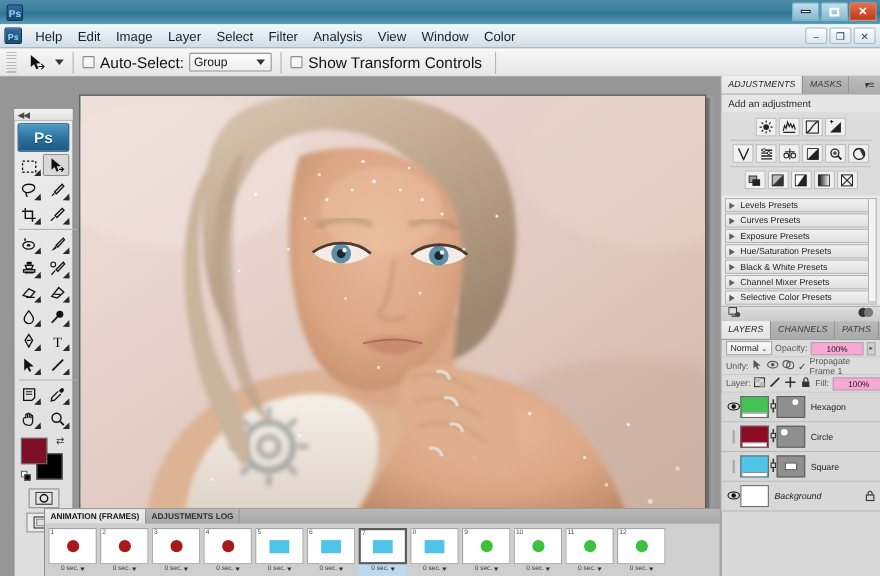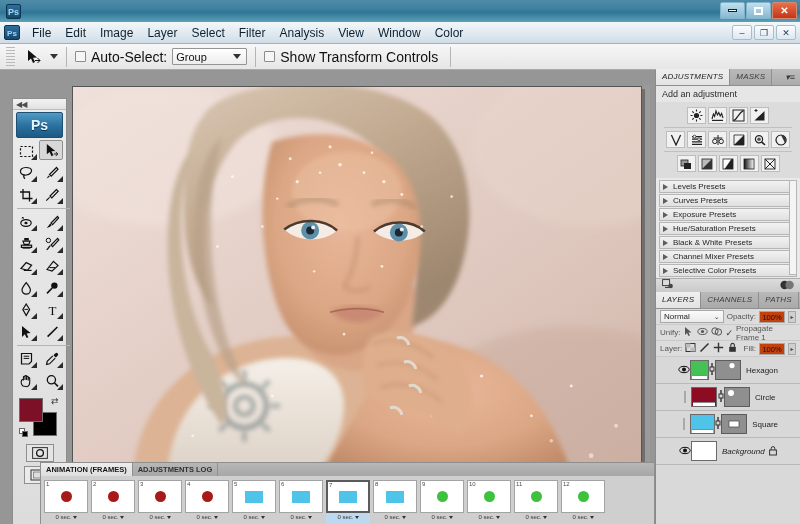--- a/index.html
+++ b/index.html
@@ -205,31 +205,31 @@
   .lay-row { display:flex; align-items:center; height:16px; padding:0 4px; gap:3px;
     background:#dcdcdc; border-bottom:1px solid #cacaca; }
   .lay-lbl { font-size:8px; color:#555; }
   .blend-sel {
     flex:1; height:13px; background:linear-gradient(to bottom,#fbfbfb,#eaeaea);
     border:1px solid #a8a8a8; font-size:8px; color:#1f1f1f; display:flex; align-items:center;
     padding:0 3px; position:relative;
   }
   .blend-sel i { position:absolute; right:3px; font-style:normal; font-size:7px; color:#444; }
   .num-box {
-    width:26px; height:12px; background:#c2410c; border:1px solid #a8a8a8;
+    width:48px; height:12px; background:#f9a8d4; border:1px solid #a8a8a8;
     font-size:7.5px; text-align:center; line-height:11px; color:#151515;
   }
   .num-caret { width:8px;height:12px;background:#cfcfcf;border:1px solid #a8a8a8;
      font-size:6px;text-align:center;line-height:11px;color:#444;}
   .prop-chk { display:flex; align-items:center; gap:3px; margin-left:auto; }
   .tick { color:#333; font-size:9px; }
 
   .layers-list { background:#d3d3d3; }
   .layer {
-    display:flex; align-items:center; height:27px; padding:0 22px;
+    display:flex; align-items:center; height:27px; padding:0 4px;
     border-bottom:1px solid #b9b9b9; background:#d8d8d8;
   }
   .eye {
     width:13px; text-align:center; font-size:9px; color:#222;
   }
   .eye-box { width:12px;height:12px;border:1px solid #a9a9a9;background:#cecece; }
   .thumb-a { width:26px;height:20px;border:1px solid #6a6a6a; position:relative; background:#fff; }
   .thumb-a .bar { position:absolute; left:1px; right:1px; bottom:0px; height:4px; background:#fff; border-top:1px solid #8a8a8a;}
   .link-ic { width:7px; font-size:8px; color:#3a3a3a; text-align:center; }
   .thumb-b { width:26px;height:20px;border:1px solid #5c5c5c; background:#8f8f8f; position:relative; }
@@ -278,21 +278,21 @@
         </div>
       <div class="win-btn">
           <span class="gl-max"></span>
         </div>
       <div class="win-btn close">✕</div>
     </div>
   </div>
 
   <div class="menubar">
     <div class="menu-ps-icon">Ps</div>
-    <div class="menu-item">File</div>
+    <div class="menu-item">Help</div>
     <div class="menu-item">Edit</div>
     <div class="menu-item">Image</div>
     <div class="menu-item">Layer</div>
     <div class="menu-item">Select</div>
     <div class="menu-item">Filter</div>
     <div class="menu-item">Analysis</div>
     <div class="menu-item">View</div>
     <div class="menu-item">Window</div>
     <div class="menu-item">Color</div>
     <div class="menubar-spacer"></div>

